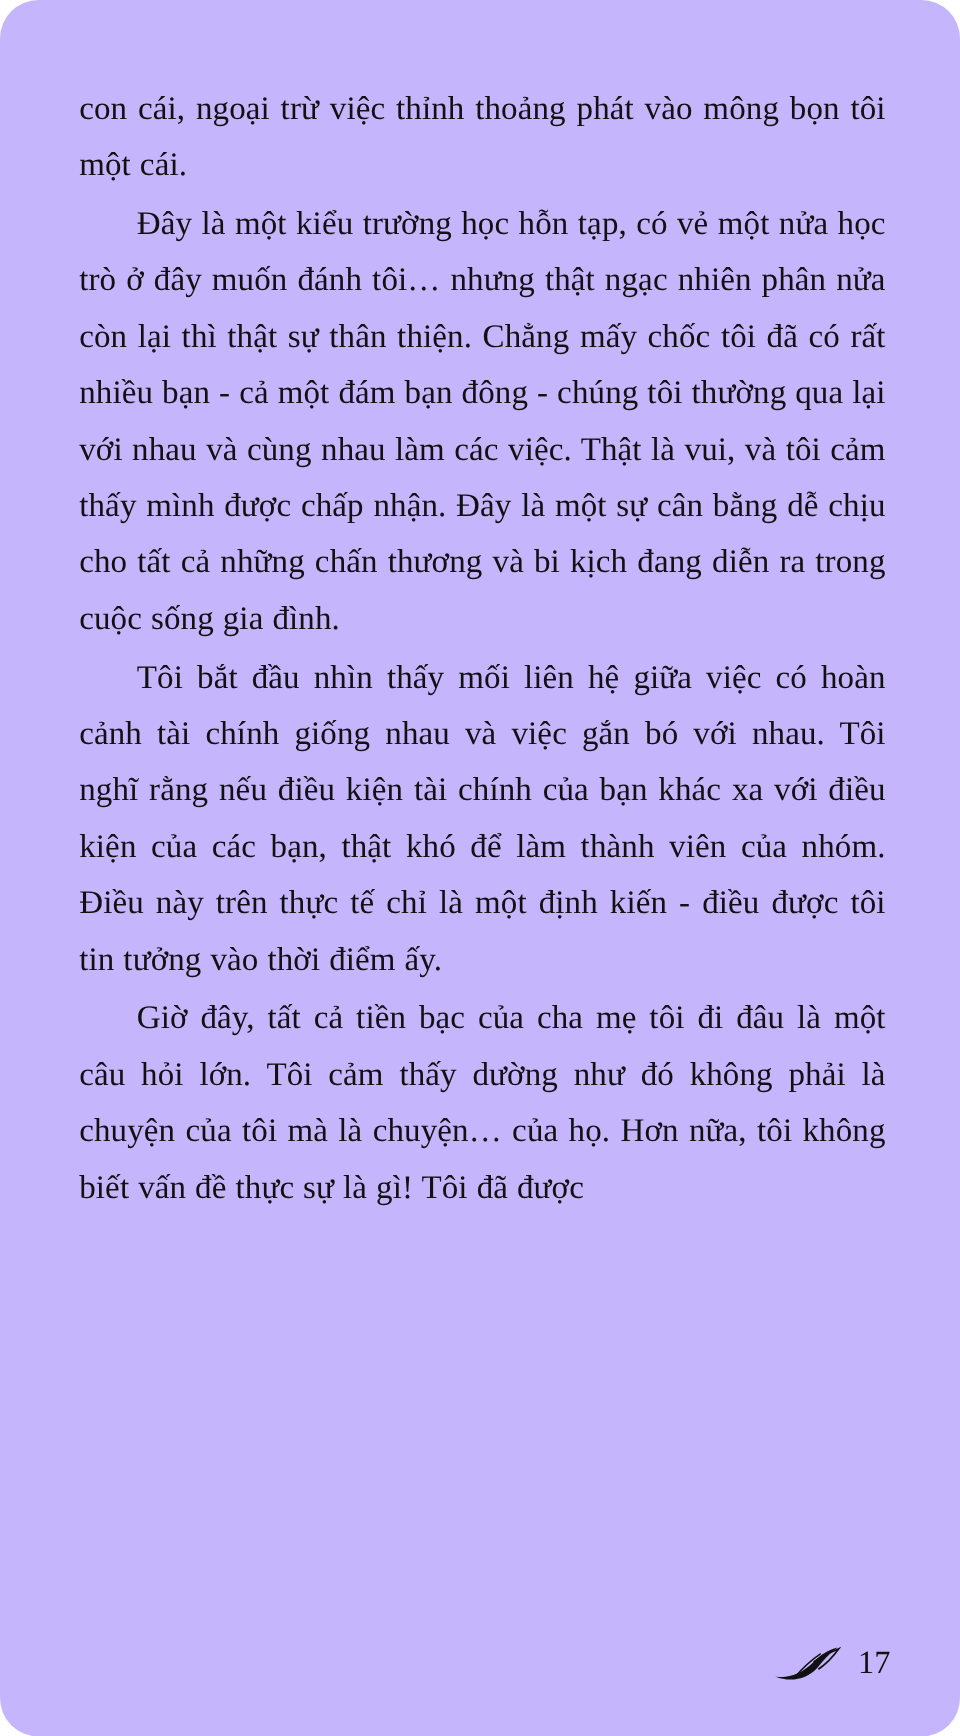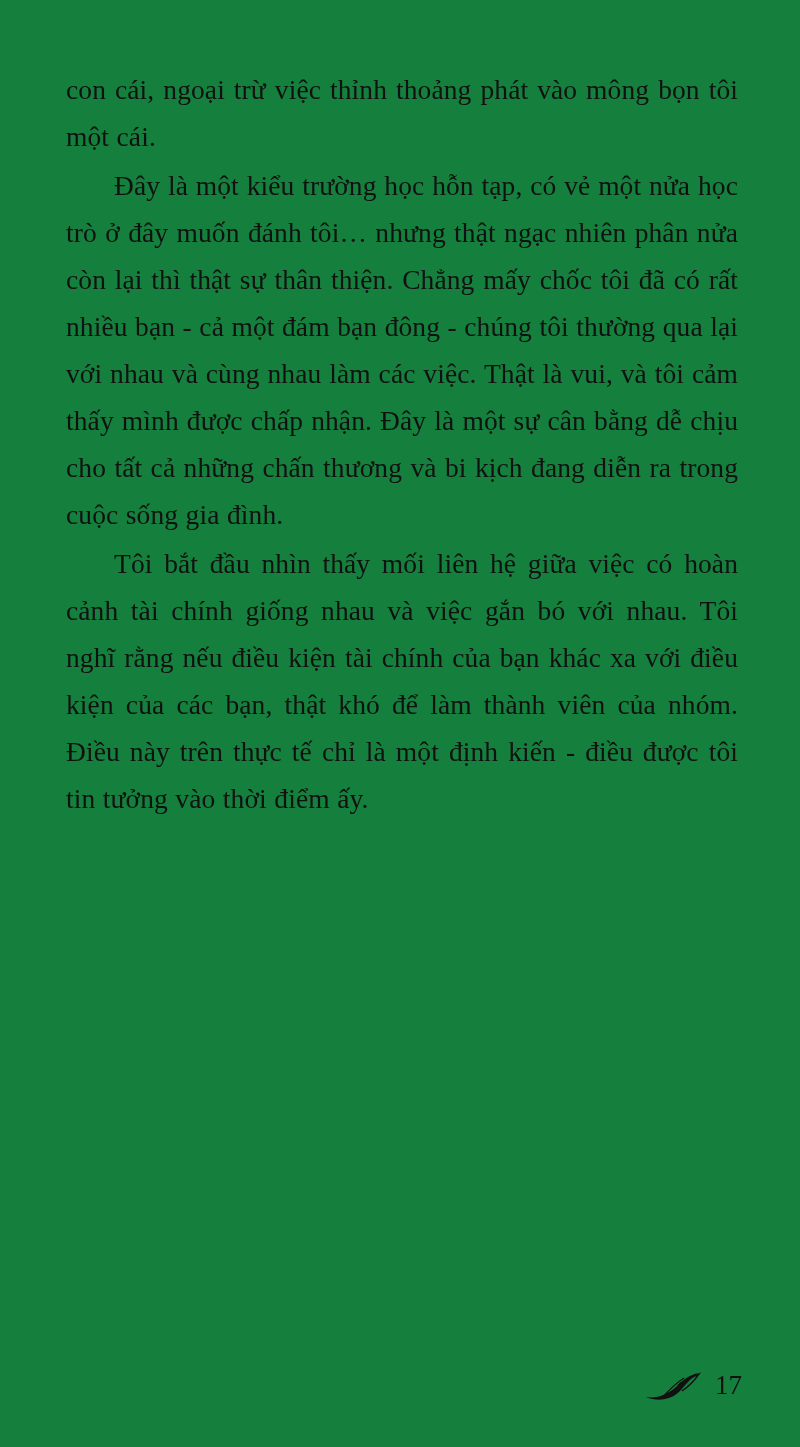--- a/index.html
+++ b/index.html
@@ -14,21 +14,22 @@
     color: #111111;
     position: relative;
     overflow: hidden;
   }
   .page {
     position: absolute;
     left: 0;
     top: 0;
     width: 800px;
     height: 1447px;
-    background: #15803d;
+    background: #c4b5fd;
+    border-radius: 32px;
   }
   .text-column {
     position: absolute;
     left: 66px;
     top: 66px;
     width: 672px;
   }
   .para {
     margin: 0 0 2px 0;
     font-size: 27.5px;
@@ -66,20 +67,21 @@
 </style>
 </head>
 <body>
 
 <div class="page">
 
   <div class="text-column">
     <p class="para">con cái, ngoại trừ việc thỉnh thoảng phát vào mông bọn tôi một cái.</p>
     <p class="para indent">Đây là một kiểu trường học hỗn tạp, có vẻ một nửa học trò ở đây muốn đánh tôi… nhưng thật ngạc nhiên phân nửa còn lại thì thật sự thân thiện. Chẳng mấy chốc tôi đã có rất nhiều bạn - cả một đám bạn đông - chúng tôi thường qua lại với nhau và cùng nhau làm các việc. Thật là vui, và tôi cảm thấy mình được chấp nhận. Đây là một sự cân bằng dễ chịu cho tất cả những chấn thương và bi kịch đang diễn ra trong cuộc sống gia đình.</p>
     <p class="para indent">Tôi bắt đầu nhìn thấy mối liên hệ giữa việc có hoàn cảnh tài chính giống nhau và việc gắn bó với nhau. Tôi nghĩ rằng nếu điều kiện tài chính của bạn khác xa với điều kiện của các bạn, thật khó để làm thành viên của nhóm. Điều này trên thực tế chỉ là một định kiến - điều được tôi tin tưởng vào thời điểm ấy.</p>
+    <p class="para indent">Giờ đây, tất cả tiền bạc của cha mẹ tôi đi đâu là một câu hỏi lớn. Tôi cảm thấy dường như đó không phải là chuyện của tôi mà là chuyện… của họ. Hơn nữa, tôi không biết vấn đề thực sự là gì! Tôi đã được</p>
   </div>
 
   <div class="footer">
     <div class="footer-ornament">
       <svg viewBox="0 0 62 34" width="62" height="34" xmlns="http://www.w3.org/2000/svg">
         <path d="M4 28 C 14 30, 26 26, 36 16 C 42 10, 48 6, 56 4 C 49 9, 44 15, 39 21 C 30 31, 16 33, 4 28 Z" fill="#111111"></path>
         <path d="M36 16 C 42 12, 50 8, 57 5 C 52 12, 46 18, 40 22" fill="none" stroke="#111111" stroke-width="1.4"></path>
         <path d="M20 29 C 26 22, 33 15, 42 9" fill="none" stroke="#111111" stroke-width="1.2"></path>
       </svg>
     </div>

